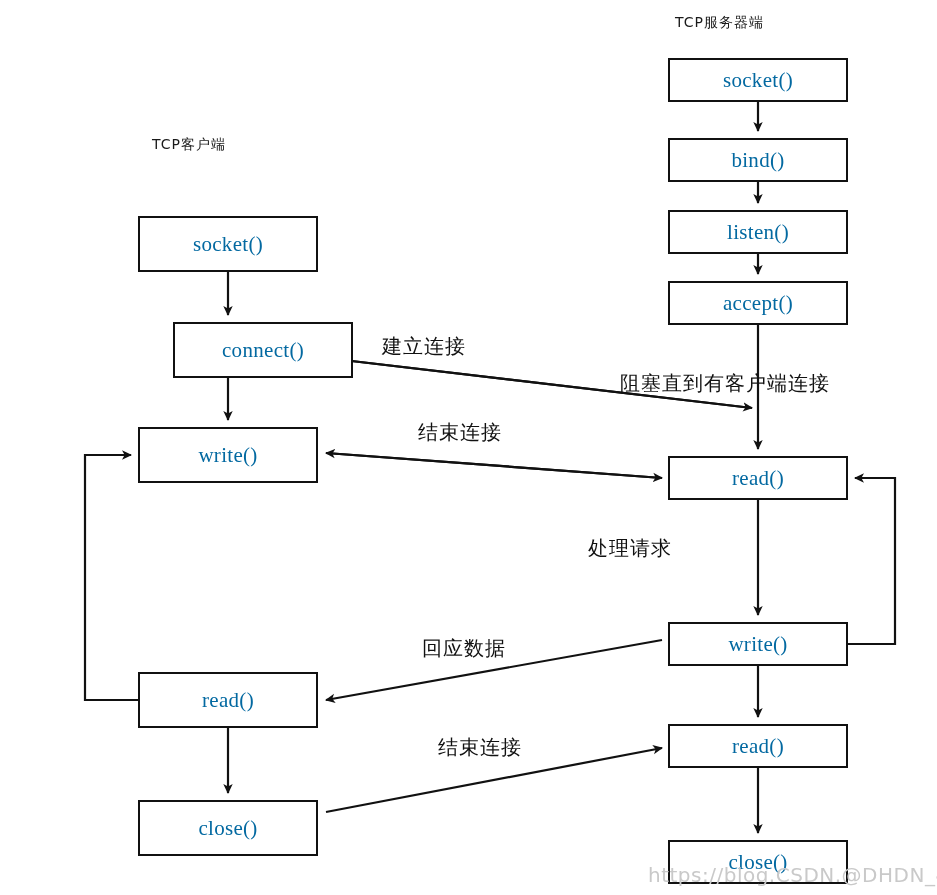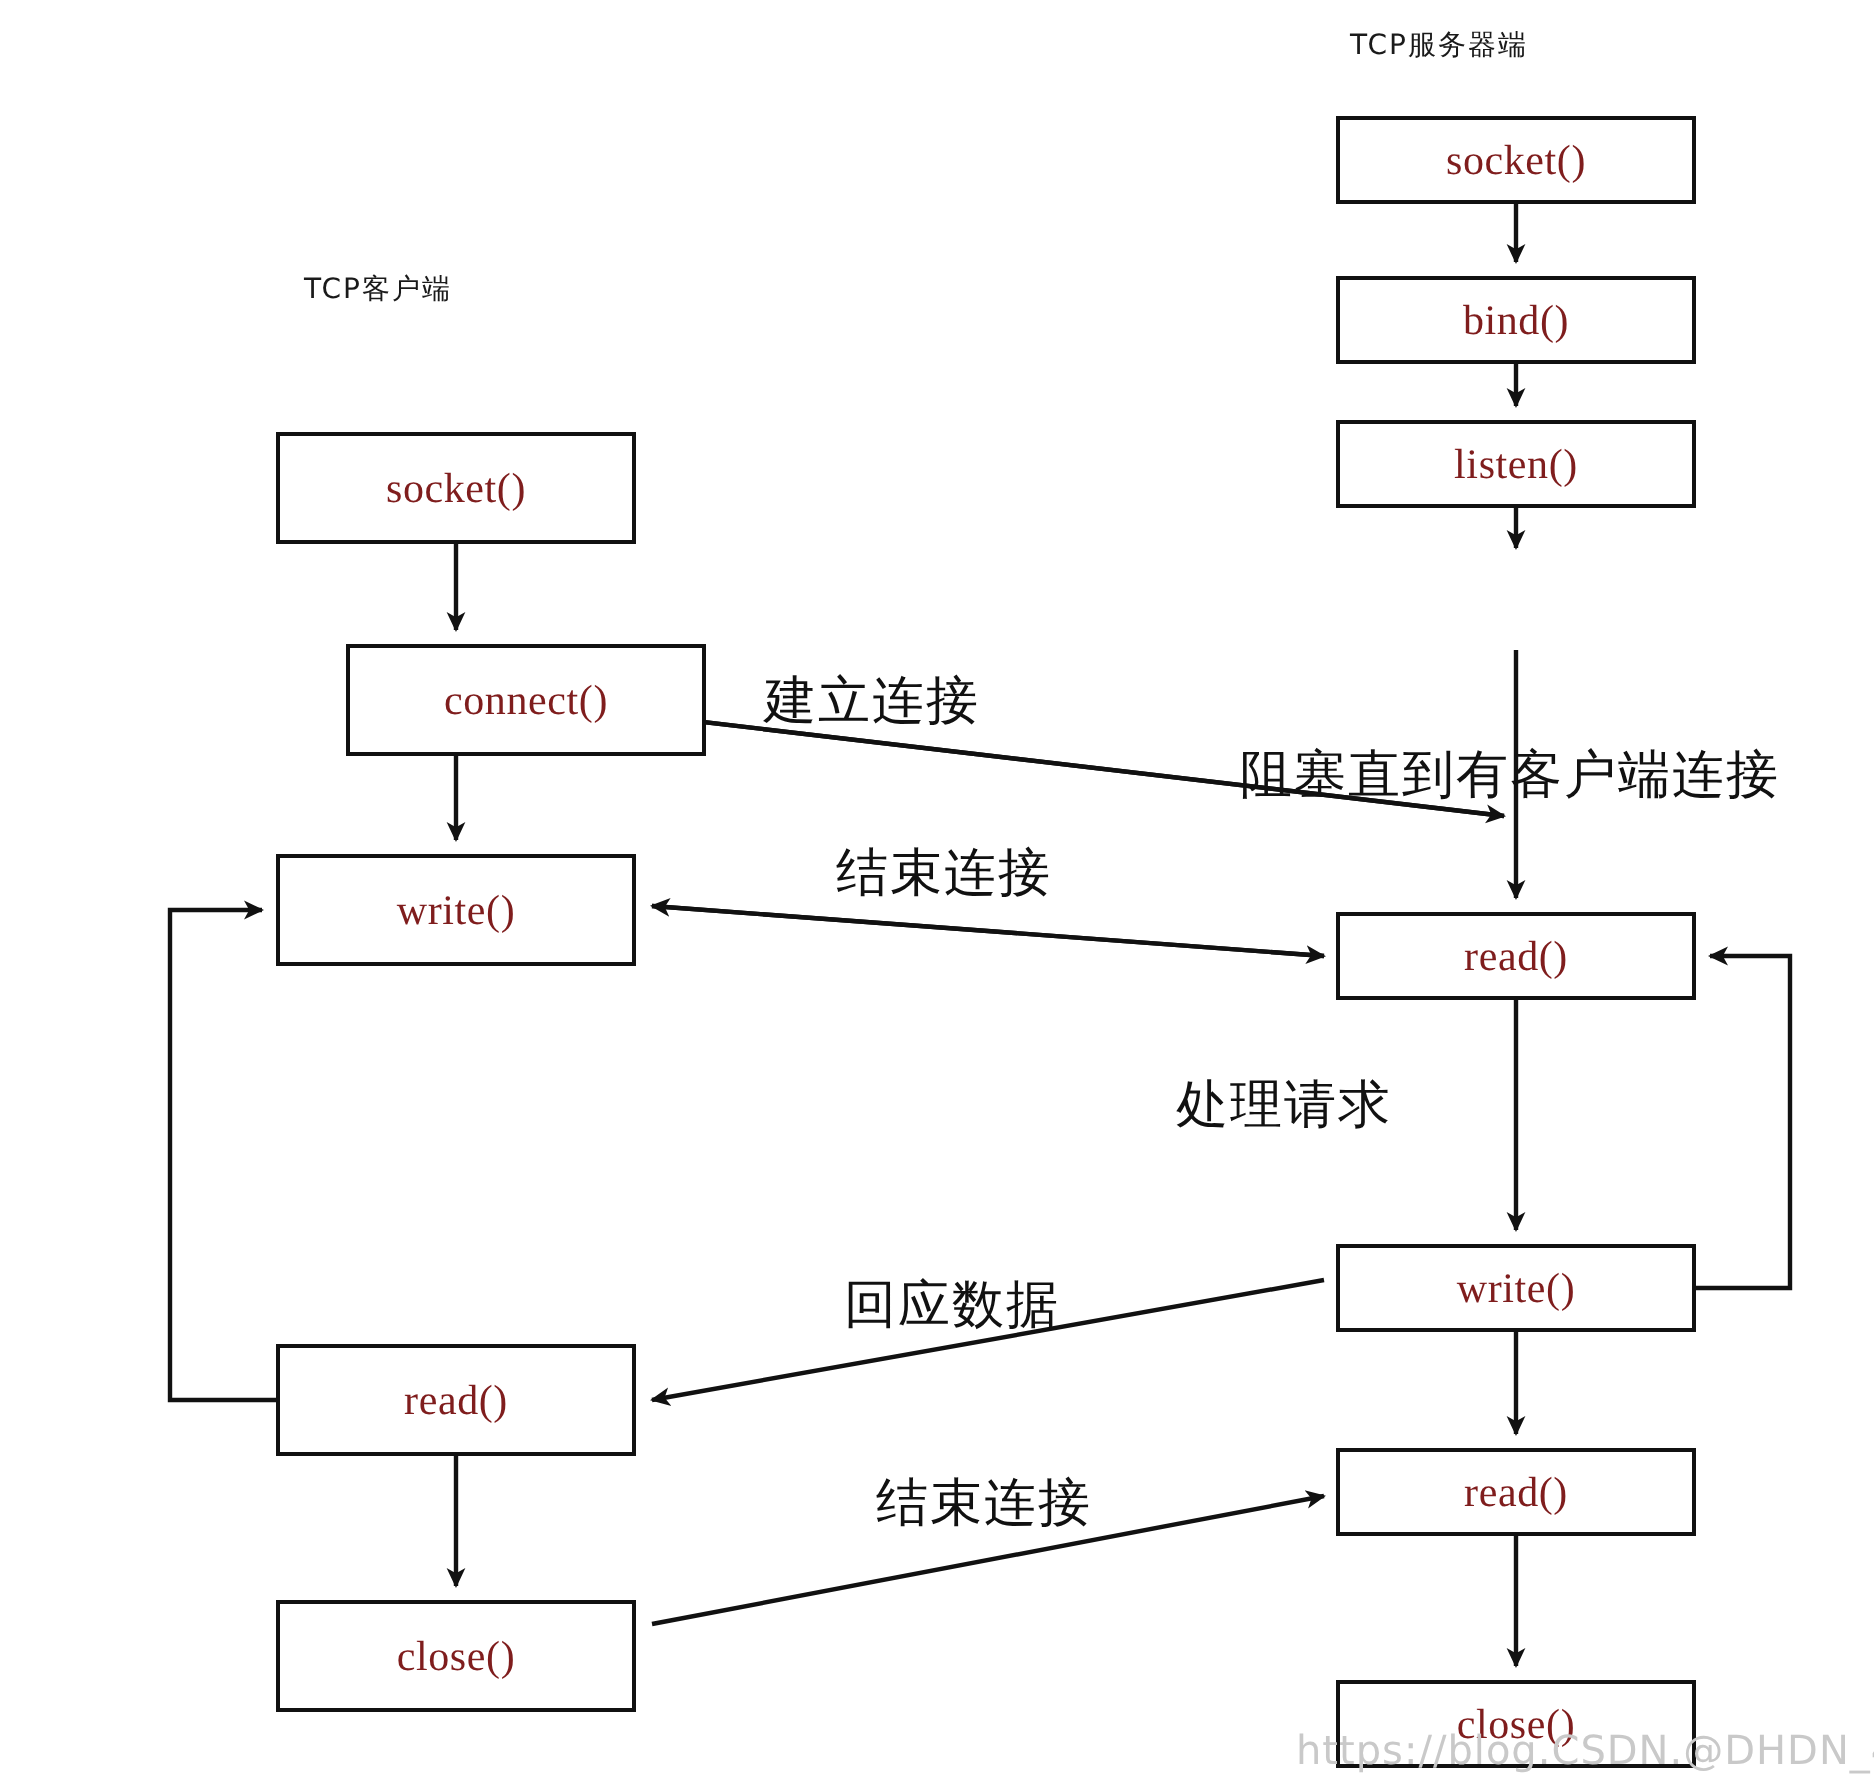--- a/index.html
+++ b/index.html
@@ -26,36 +26,36 @@
   .node {
     position: absolute;
     box-sizing: border-box;
     border: 2px solid #111111;
     background: #ffffff;
     display: flex;
     align-items: center;
     justify-content: center;
     font-family: "Liberation Serif", "DejaVu Serif", serif;
     font-size: 21px;
-    color: #7f1d1d;
+    color: #0369a1;
     letter-spacing: 0.3px;
     white-space: nowrap;
   }
   .column-title {
     position: absolute;
     font-family: "DejaVu Sans", "Liberation Sans", sans-serif;
     font-size: 14px;
     color: #1a1a1a;
     white-space: nowrap;
     letter-spacing: 1px;
   }
   .edge-label {
     position: absolute;
     font-family: Liberation Sans, sans-serif;
-    font-size: 26px;
+    font-size: 20px;
     color: #111111;
     white-space: nowrap;
     letter-spacing: 1px;
     background: transparent;
   }
   .watermark {
     position: absolute;
     font-family: "DejaVu Sans", "Liberation Sans", sans-serif;
     font-size: 20px;
     color: #c9c9c9;
@@ -110,20 +110,21 @@
 
   <div class="node" style="left:138px; top:216px; width:180px; height:56px;">socket()</div>
   <div class="node" style="left:138px; top:322px; width:180px; height:56px;margin-left:35px;">connect()</div>
   <div class="node" style="left:138px; top:427px; width:180px; height:56px;">write()</div>
   <div class="node" style="left:138px; top:672px; width:180px; height:56px;">read()</div>
   <div class="node" style="left:138px; top:800px; width:180px; height:56px;">close()</div>
 
   <div class="node" style="left:668px; top:58px; width:180px; height:44px;">socket()</div>
   <div class="node" style="left:668px; top:138px; width:180px; height:44px;">bind()</div>
   <div class="node" style="left:668px; top:210px; width:180px; height:44px;">listen()</div>
+  <div class="node" style="left:668px; top:281px; width:180px; height:44px;">accept()</div>
   <div class="node" style="left:668px; top:456px; width:180px; height:44px;">read()</div>
   <div class="node" style="left:668px; top:622px; width:180px; height:44px;">write()</div>
   <div class="node" style="left:668px; top:724px; width:180px; height:44px;">read()</div>
   <div class="node" style="left:668px; top:840px; width:180px; height:44px;">close()</div>
 
   <div class="edge-label" style="left:382px; top:333px;">建立连接</div>
   <div class="edge-label" style="left:620px; top:358px;margin-top:12px;">阻塞直到有客户端连接</div>
   <div class="edge-label" style="left:418px; top:419px;">结束连接</div>
   <div class="edge-label" style="left:588px; top:535px;">处理请求</div>
   <div class="edge-label" style="left:422px; top:635px;">回应数据</div>

